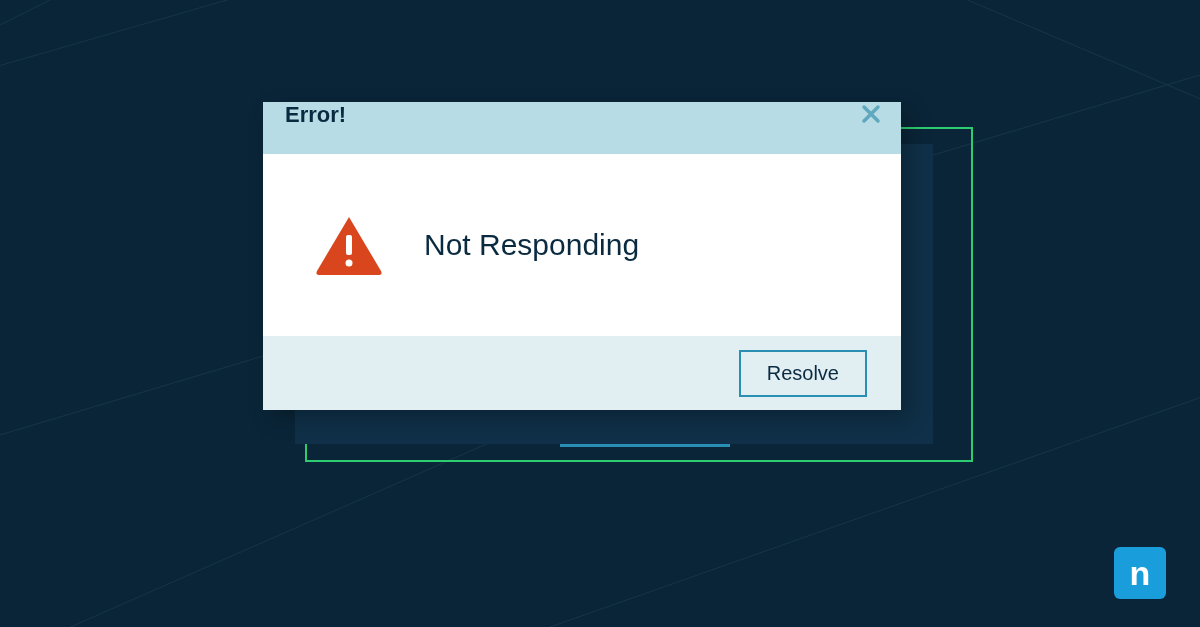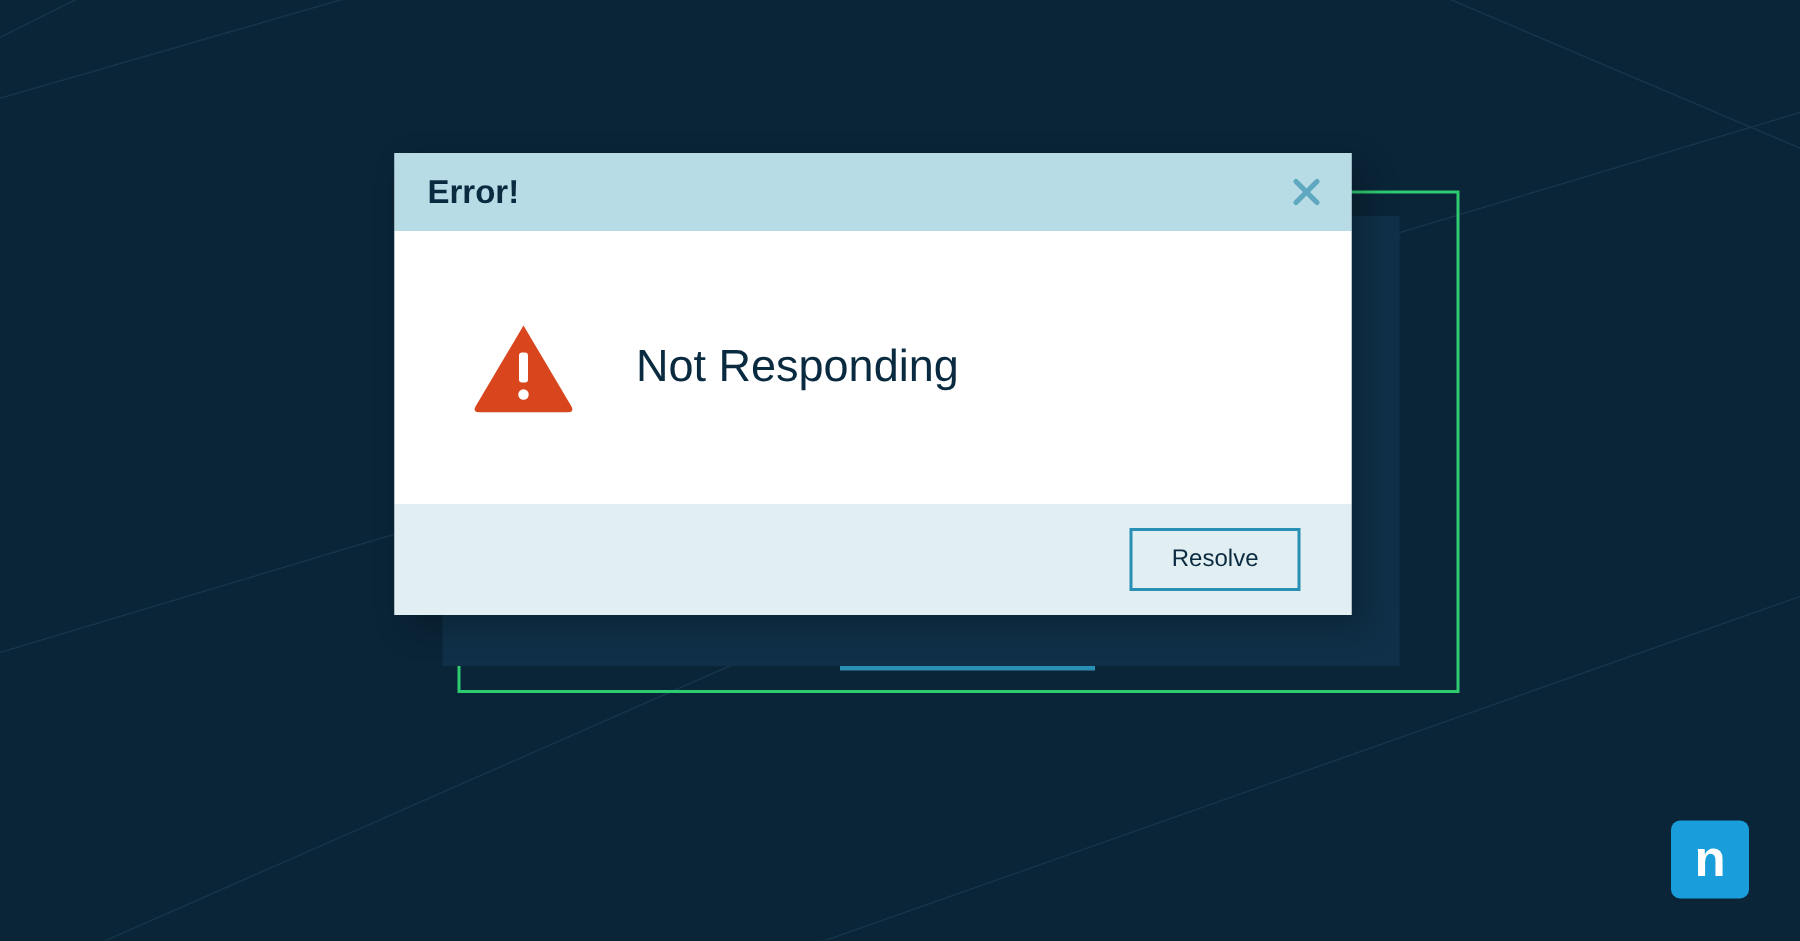--- a/index.html
+++ b/index.html
@@ -40,21 +40,20 @@
       left: 263px;
       width: 638px;
       background: #e1eef2;
       z-index: 3;
       box-shadow: 8px 8px 20px rgba(0,0,0,0.25);
     }
     .titlebar {
       height: 52px;
       background: #b8dce5;
       display: flex;
-      align-items: center;
       justify-content: space-between;
       padding: 0 18px 0 22px;
     }
     .titlebar-title {
       font-size: 22px;
       font-weight: 600;
       color: #0a2a40;
     }
     .close-x {
       width: 24px;
@@ -87,21 +86,21 @@
       background: #e1eef2;
       display: flex;
       align-items: center;
       justify-content: flex-end;
       padding-right: 34px;
     }
     .resolve-btn {
       border: 2px solid #2a8fb5;
       background: transparent;
       padding: 10px 26px;
-      font-size: 16px;
+      font-size: 20px;
       font-weight: 500;
       color: #0a2a40;
       cursor: pointer;
     }
     .brand-badge {
       position: absolute;
       bottom: 28px;
       right: 34px;
       width: 52px;
       height: 52px;

